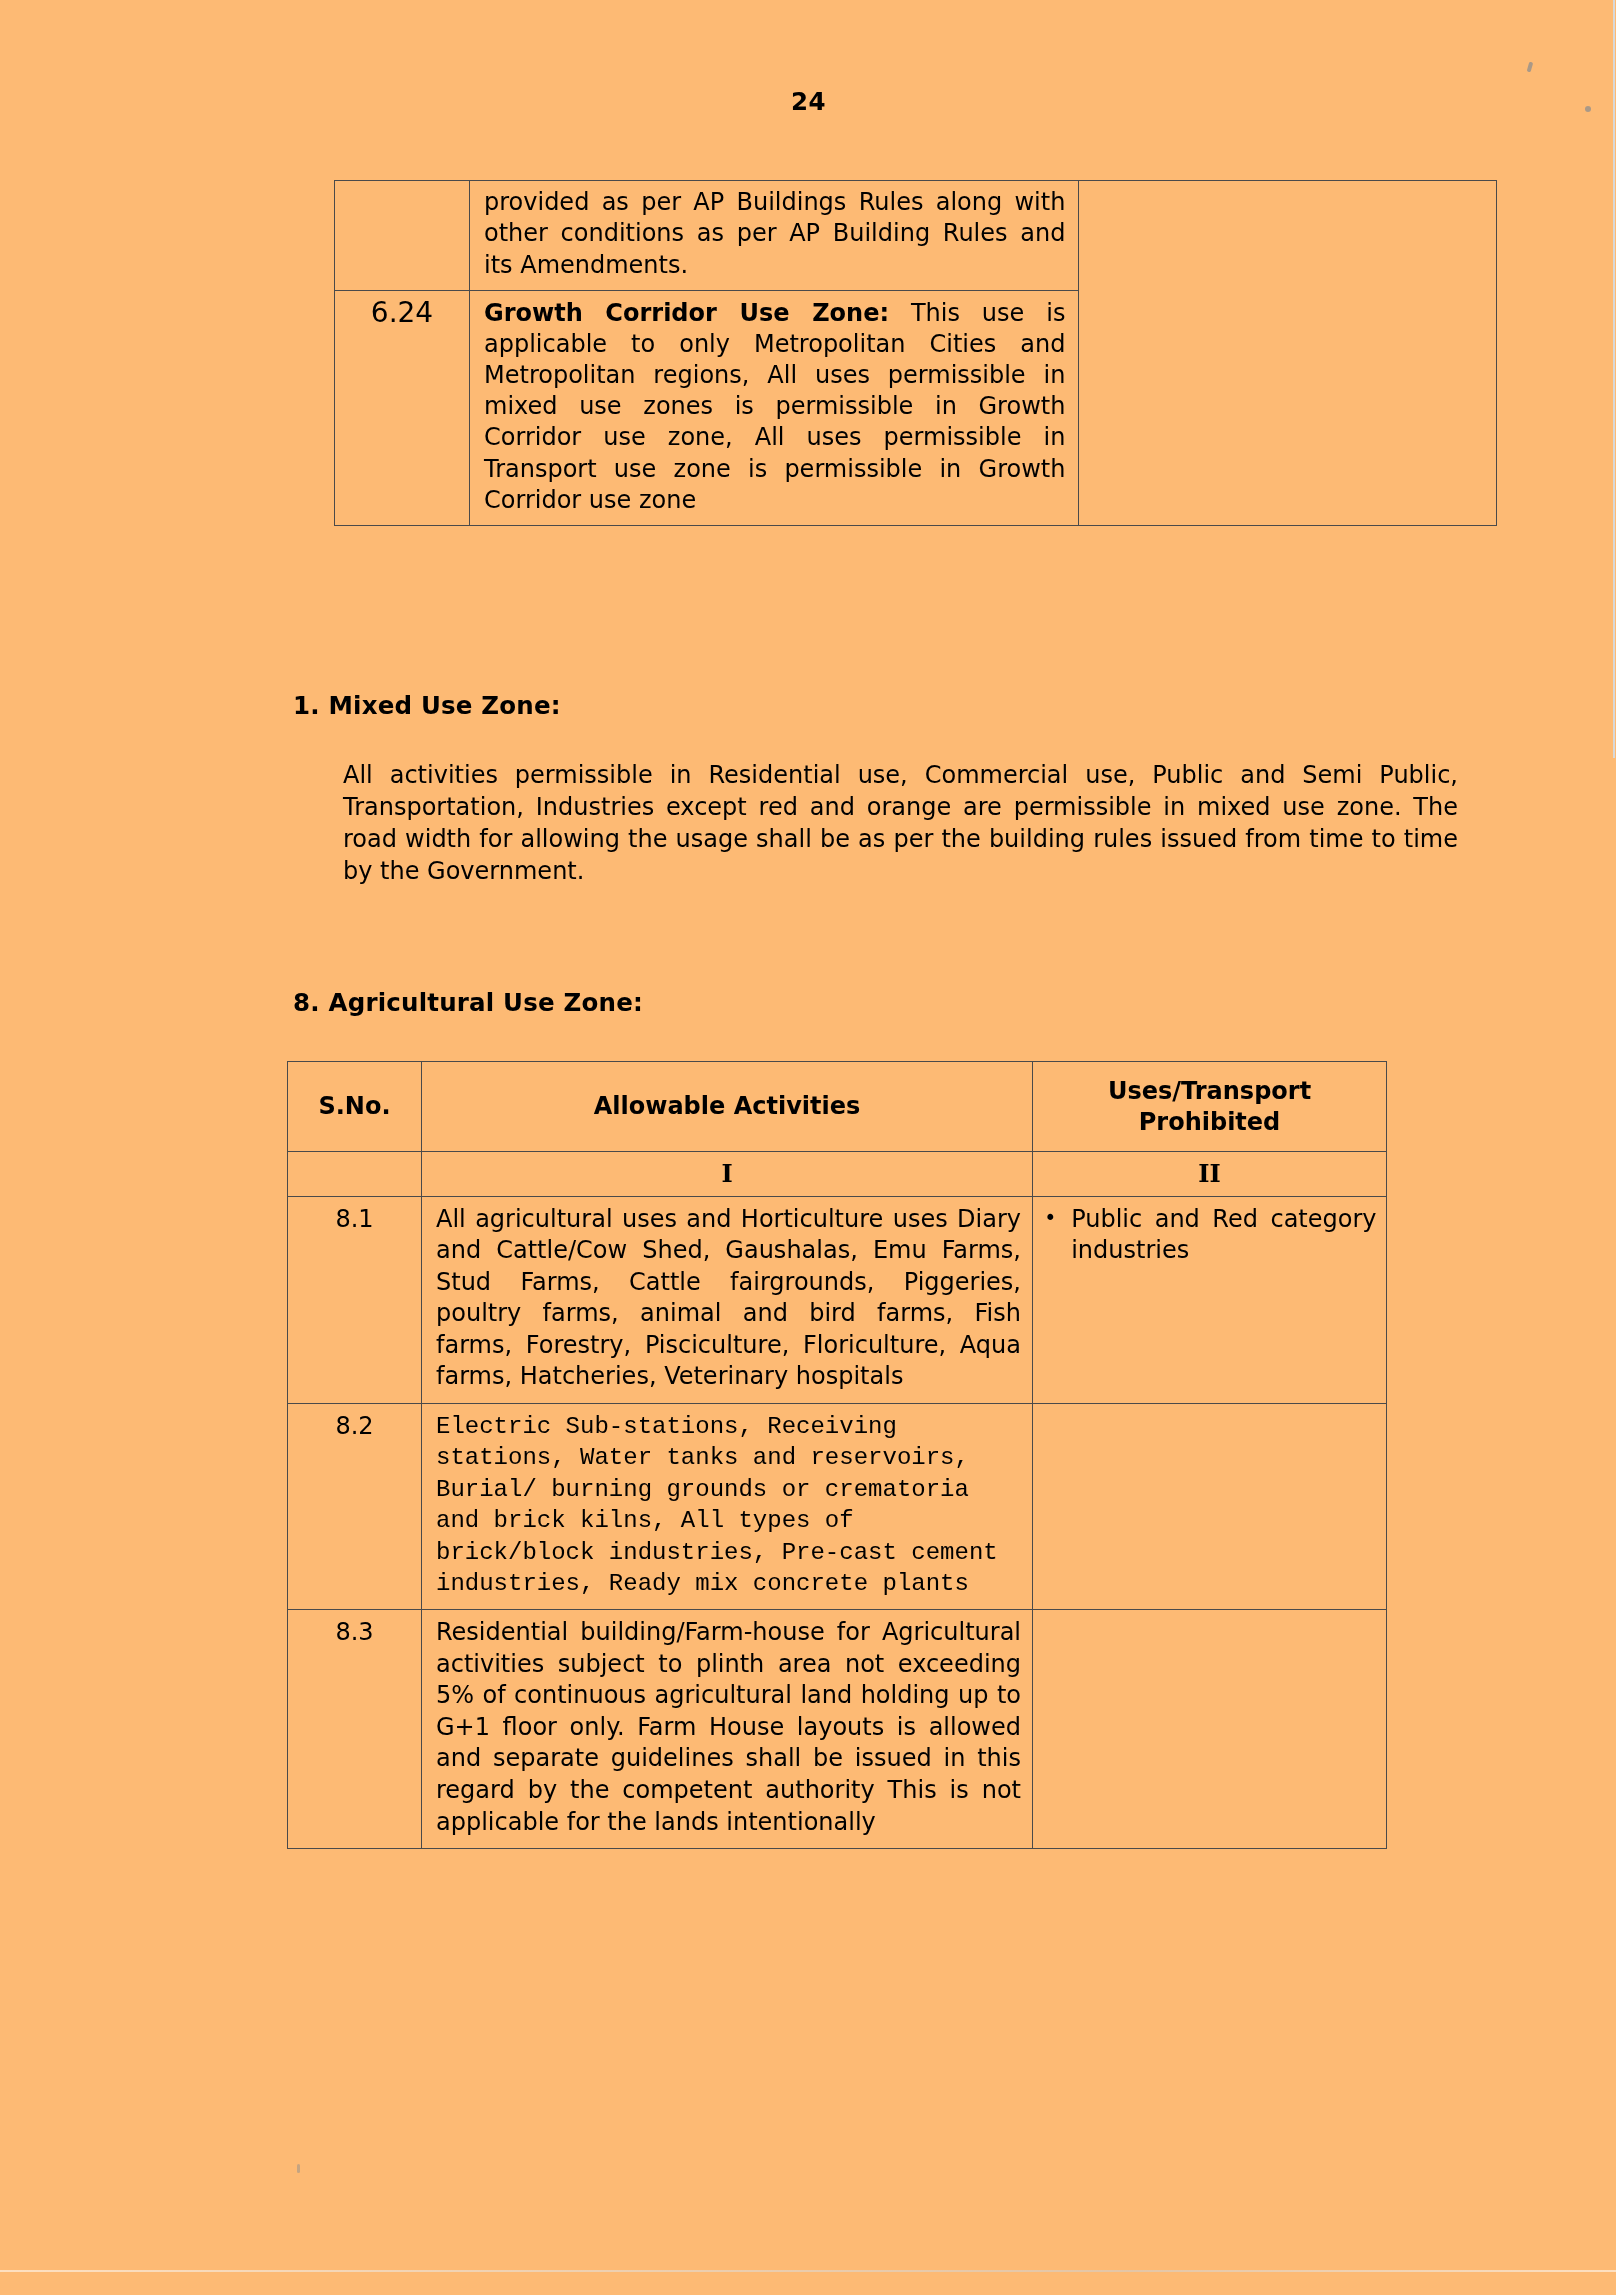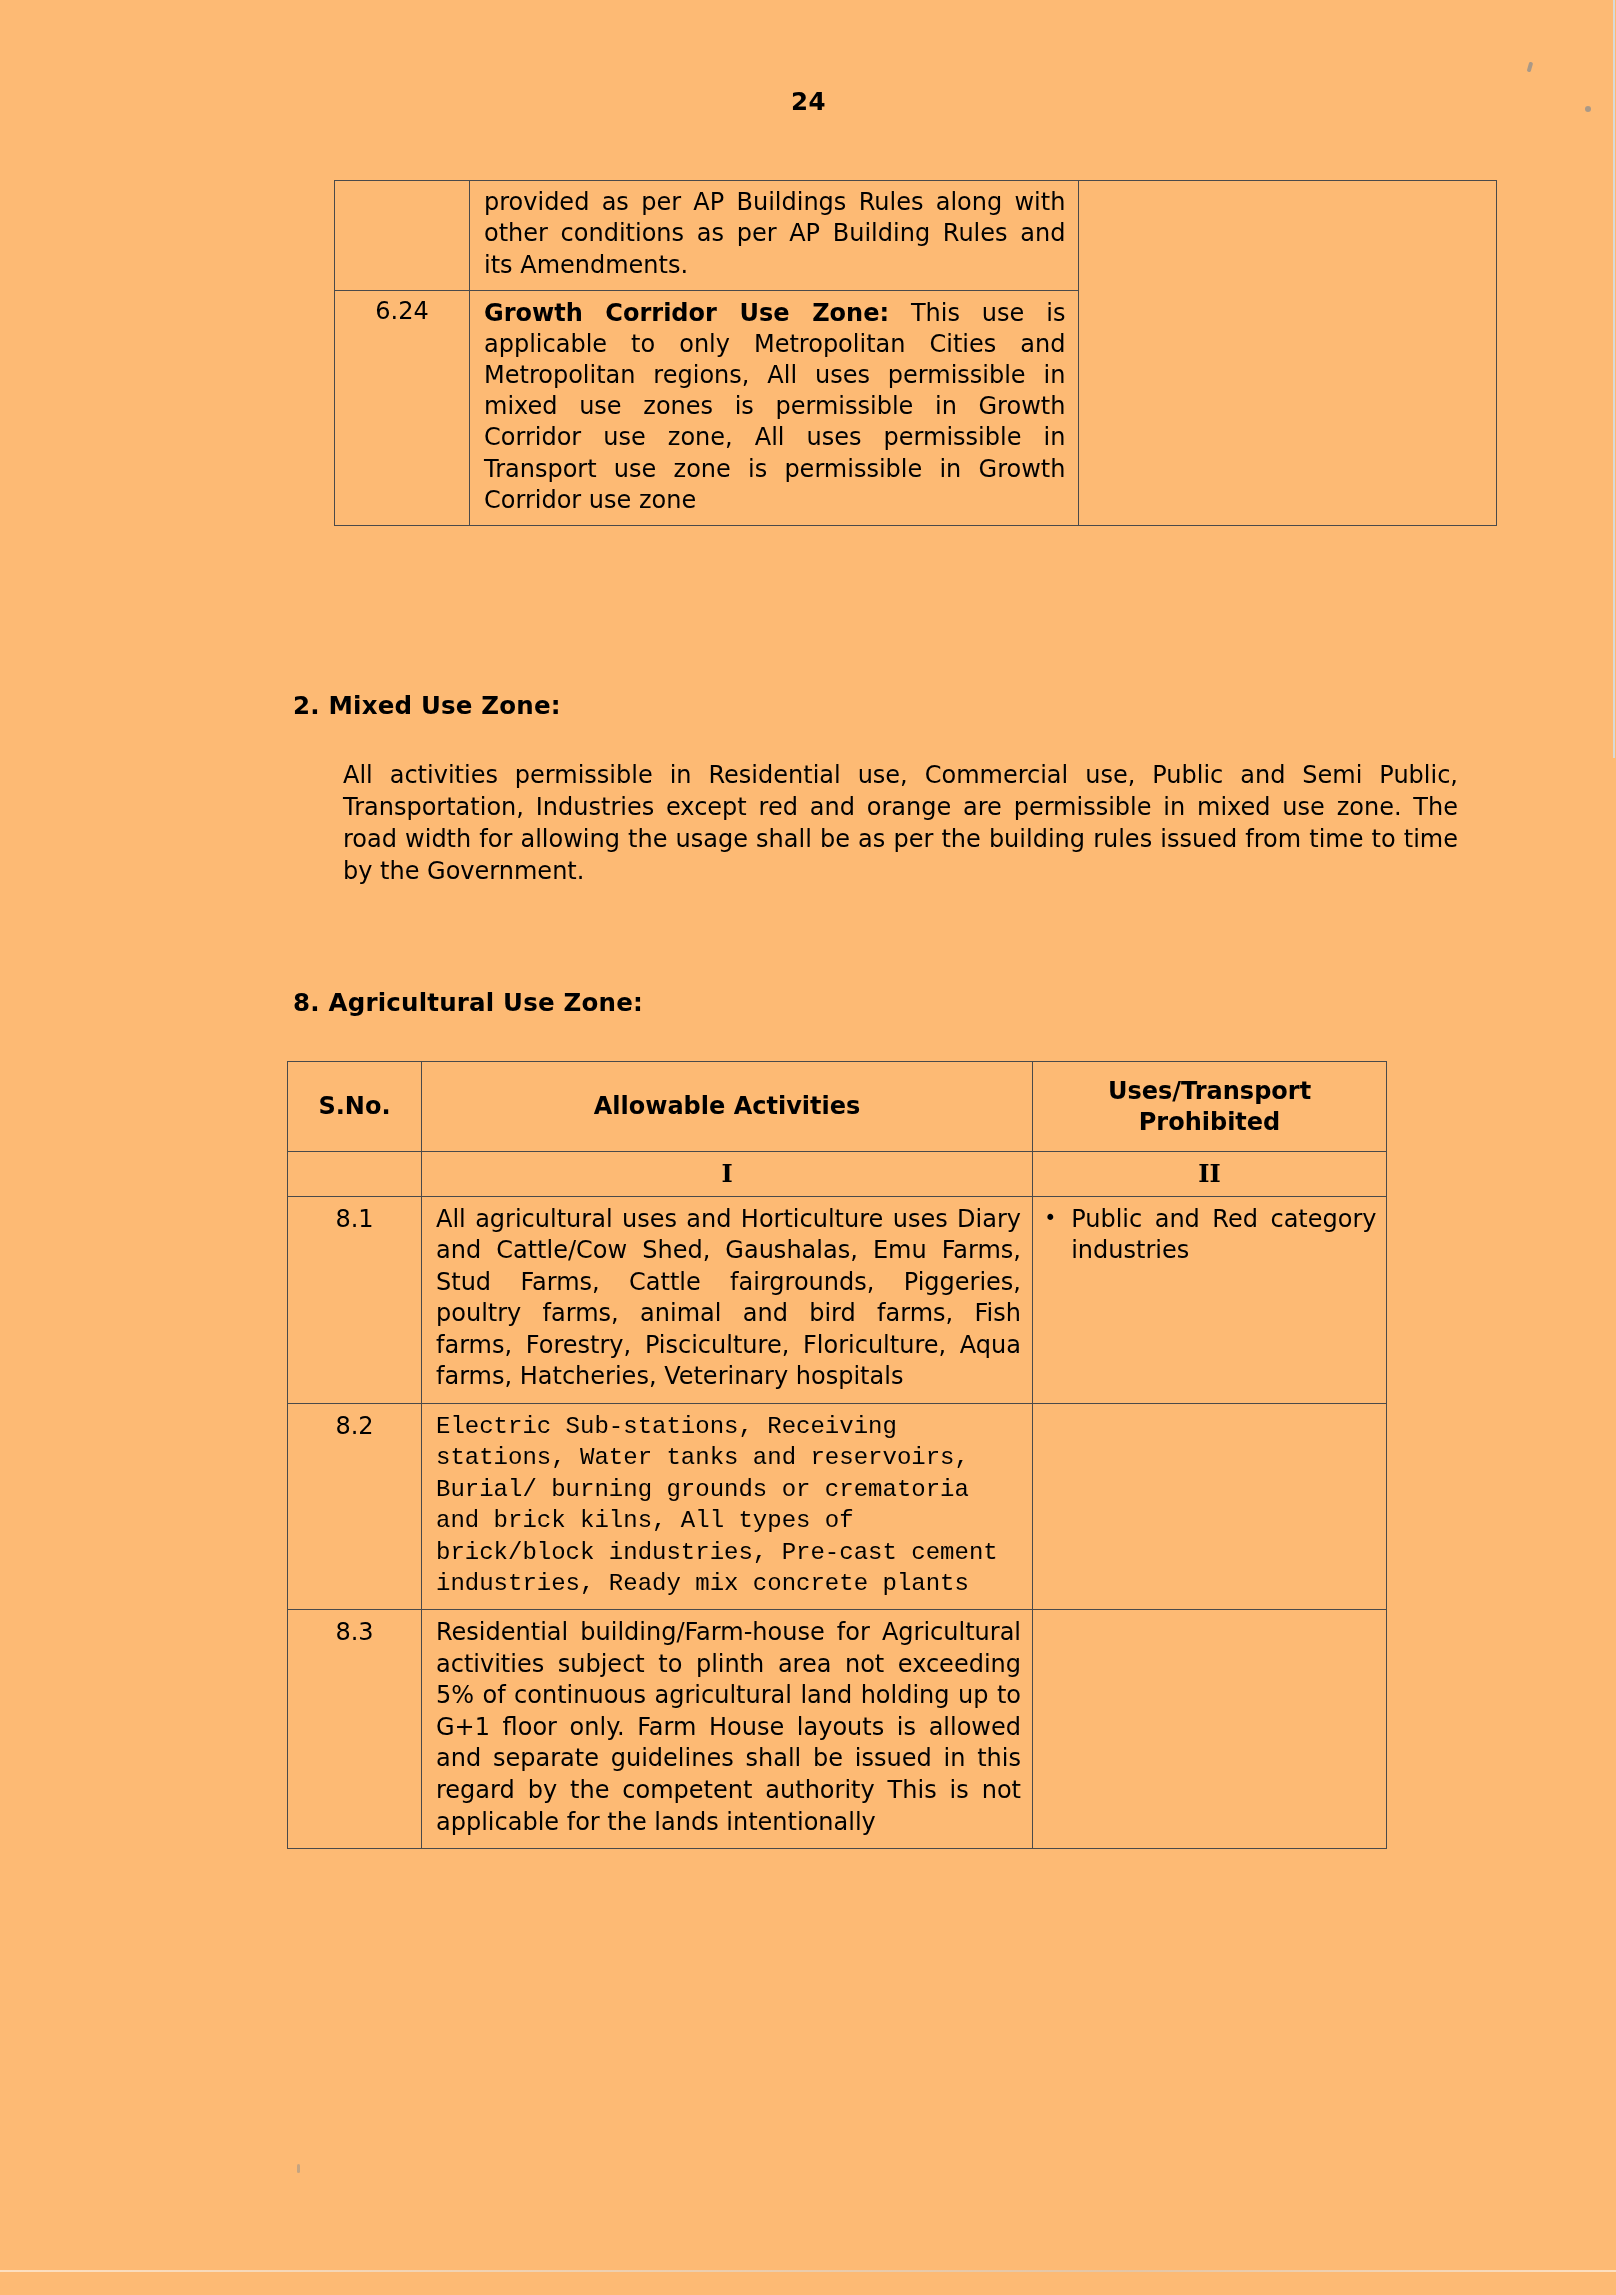--- a/index.html
+++ b/index.html
@@ -76,21 +76,21 @@
     top: 180px;
     width: 1163px;
     margin-left: 36px;
   }
   #table-one .col-sno  { width: 135px; }
   #table-one .col-act  { width: 609px; }
   #table-one .col-pro  { width: 418px; }
 
   #table-one td.sno {
     text-align: center;
-    font-size: 24px;
+    font-size: 28px;
     padding: 8px 0 0 0;
     line-height: 1.0;
   }
   #table-one td.body {
     padding: 6.3px 12.6px 9.5px 14px;
     font-size: 24px;
     line-height: 1.30;
     text-align: justify;
     text-justify: inter-word;
   }
@@ -210,21 +210,21 @@
       </tr>
       <tr>
         <td class="sno">6.24</td>
         <td class="body">
           <span class="b">Growth Corridor Use Zone:</span><span> This use is applicable to only Metropolitan Cities and Metropolitan regions, All uses permissible in mixed use zones is permissible in Growth Corridor use zone, All uses permissible in Transport use zone is permissible in Growth Corridor use zone</span>
         </td>
       </tr>
     </tbody>
   </table>
 
-  <div class="section-heading" id="heading-mixed-use">2. Mixed Use Zone:</div>
+  <div class="section-heading" id="heading-mixed-use">1. Mixed Use Zone:</div>
 
   <div id="mixed-use-paragraph">All activities permissible in Residential use, Commercial use, Public and Semi Public, Transportation, Industries except red and orange are permissible in mixed use zone. The road width for allowing the usage shall be as per the building rules issued from time to time by the Government.</div>
 
   <div class="section-heading" id="heading-agricultural">8. Agricultural Use Zone:</div>
 
   <table class="doc-table" id="table-two">
     <colgroup>
       <col class="col-sno">
         <col class="col-act">
         <col class="col-pro">

